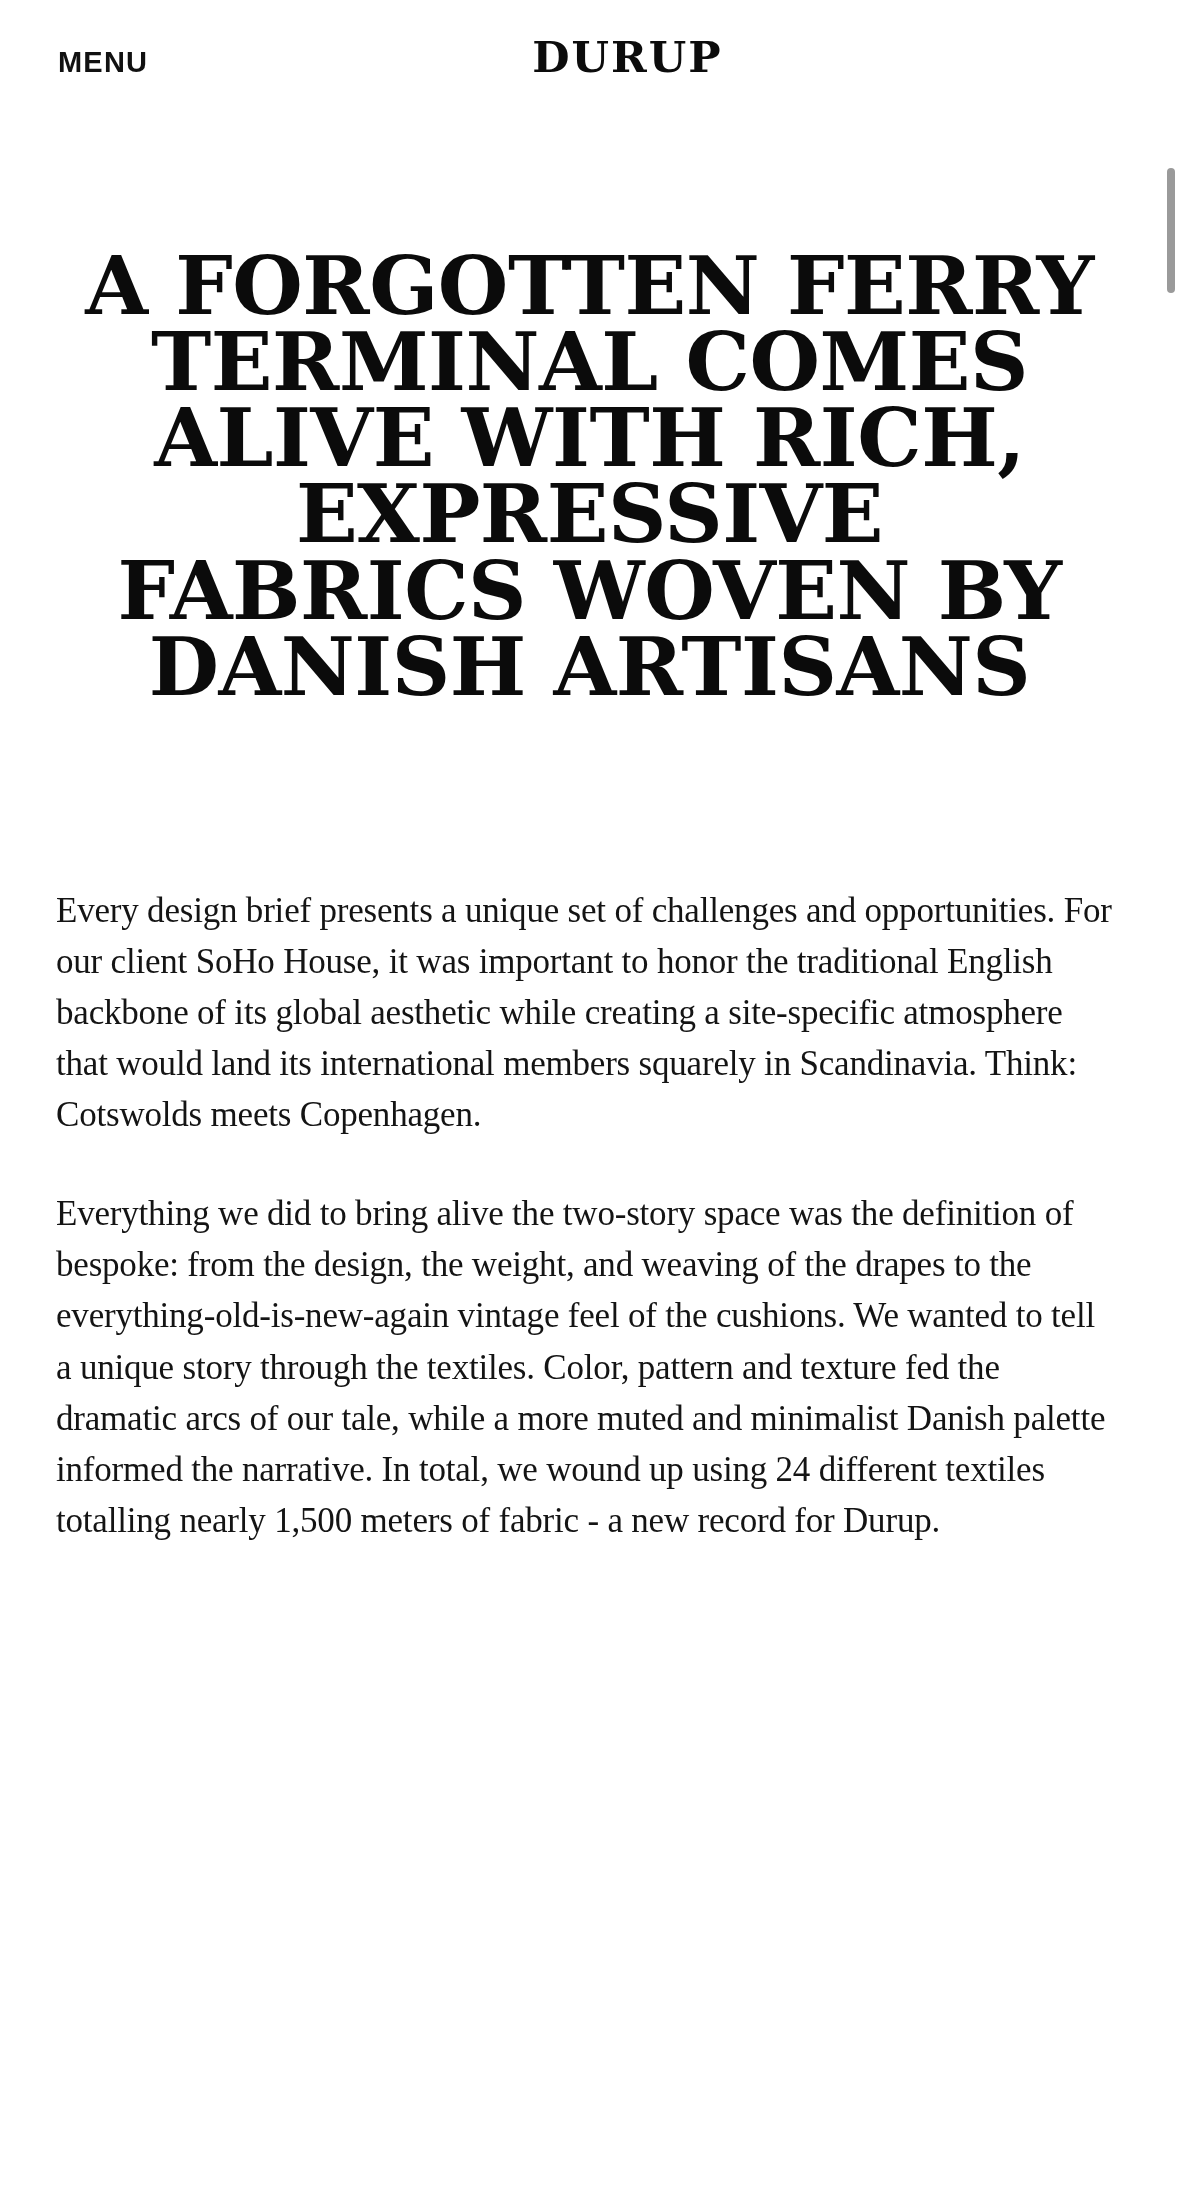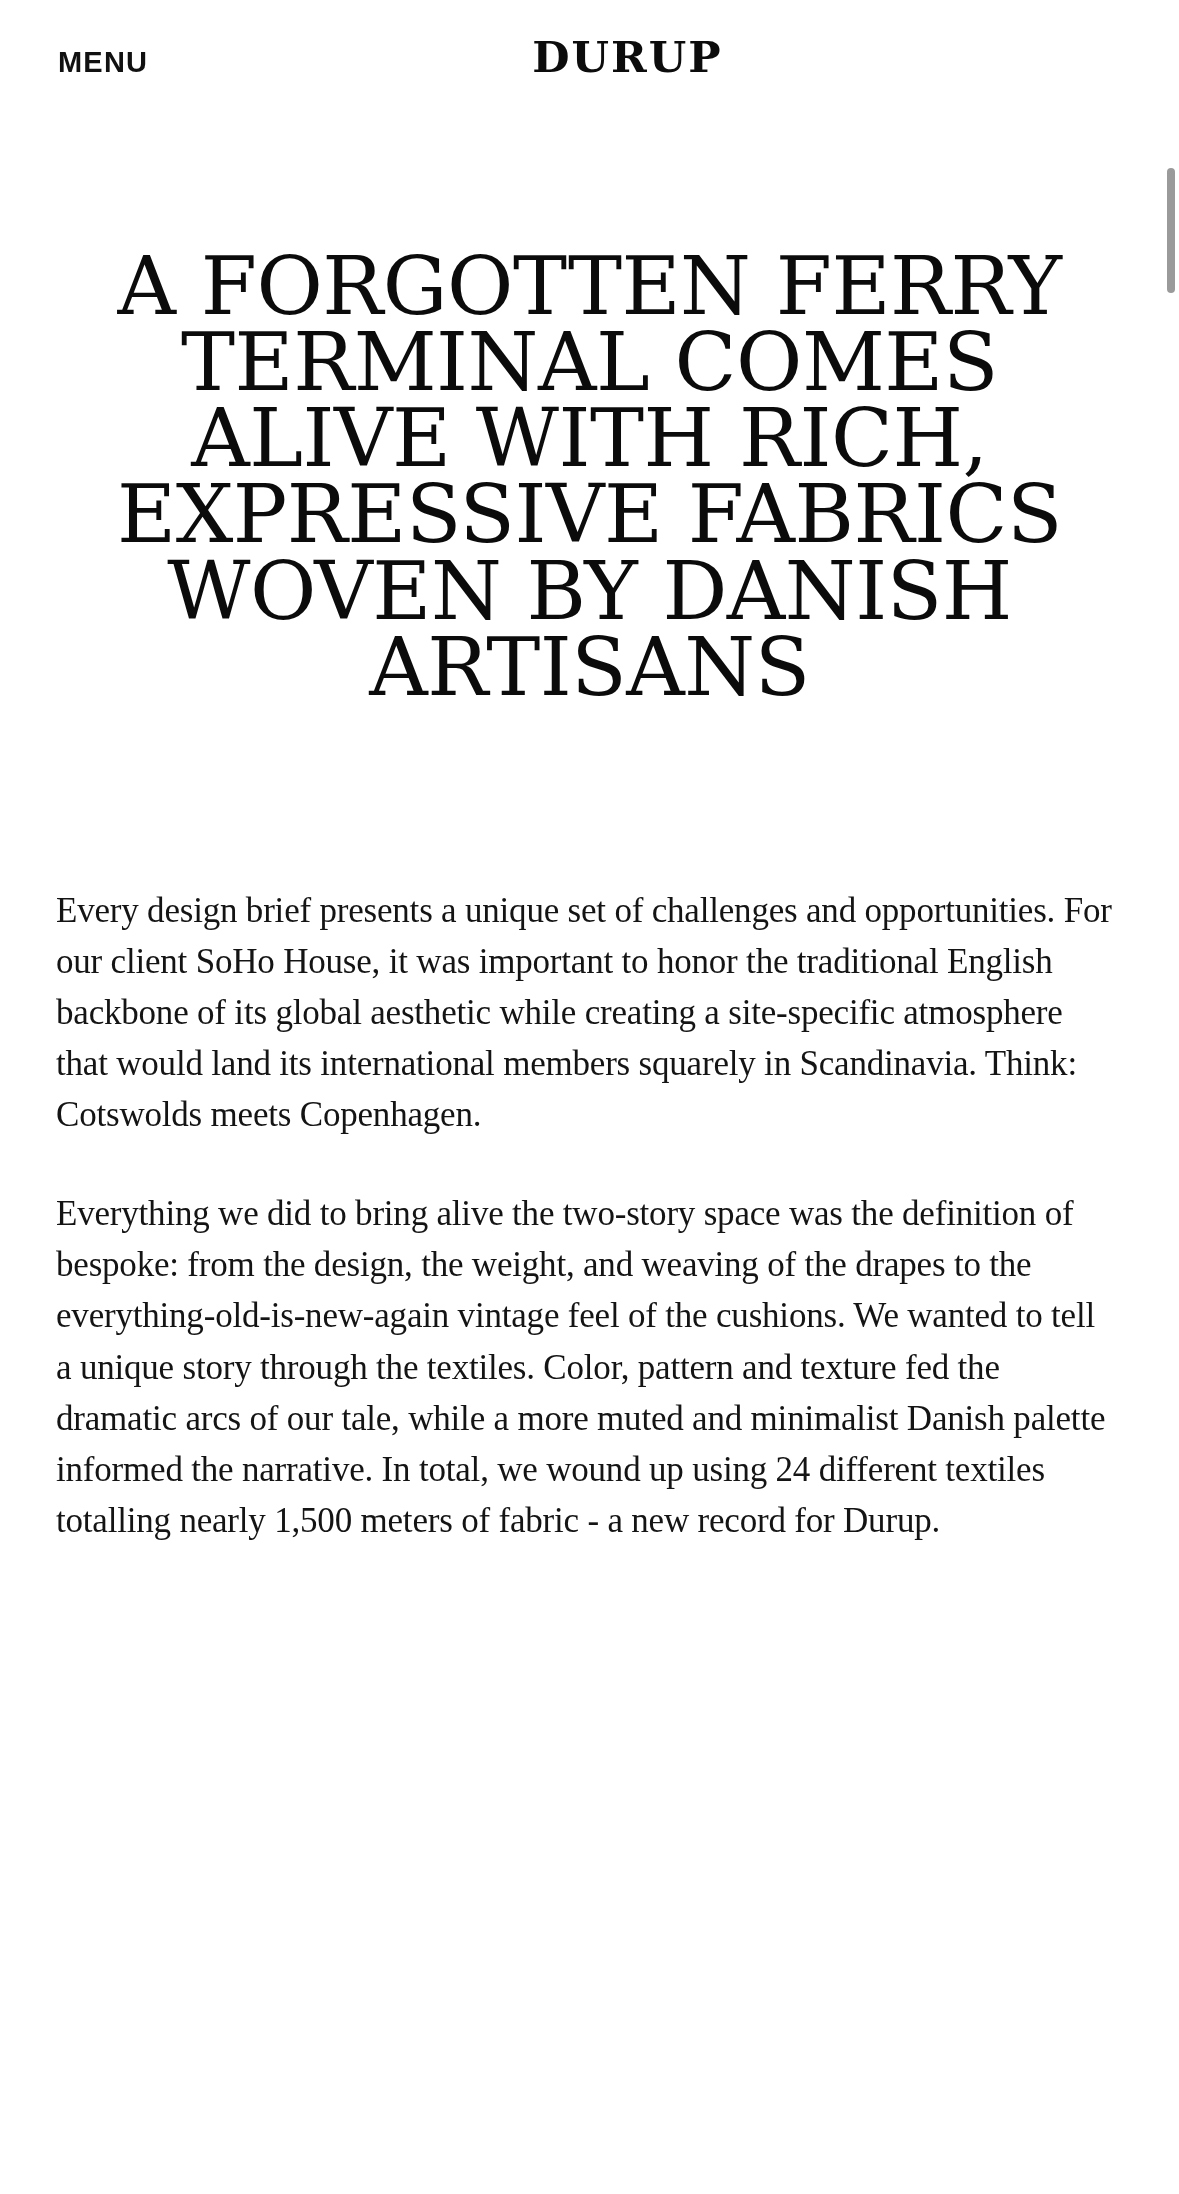--- a/index.html
+++ b/index.html
@@ -53,21 +53,21 @@
     white-space: nowrap;
     margin-left: 38px;
   }
 
   
   .hero {
     padding: 128px 40px 0 40px;
   }
   .hero-title {
     font-family: "DejaVu Serif", serif;
-    font-weight: 400;
+    font-weight: 700;
     font-size: 81px;
     line-height: 0.94;
     letter-spacing: -0.5px;
     text-align: center;
     color: #0b0b0b;
     margin: 0;
     max-width: 1010px;
     margin-left: auto;
     margin-right: auto;
     text-transform: uppercase;

